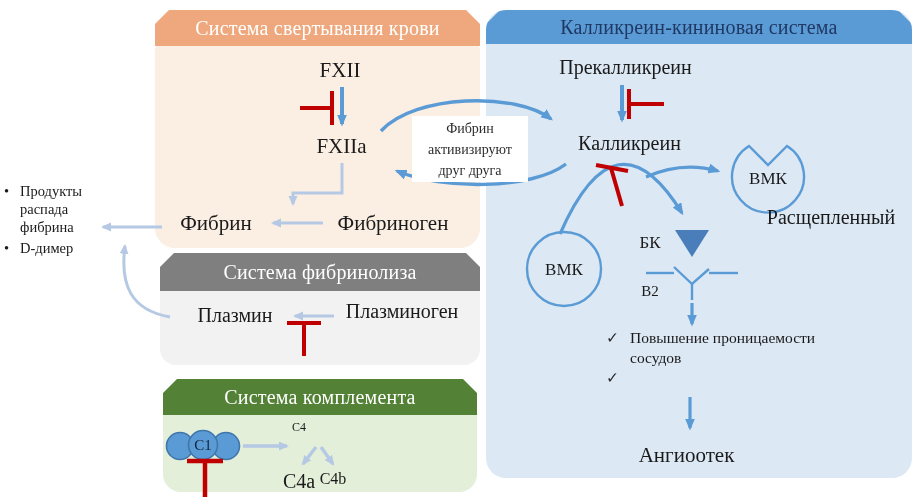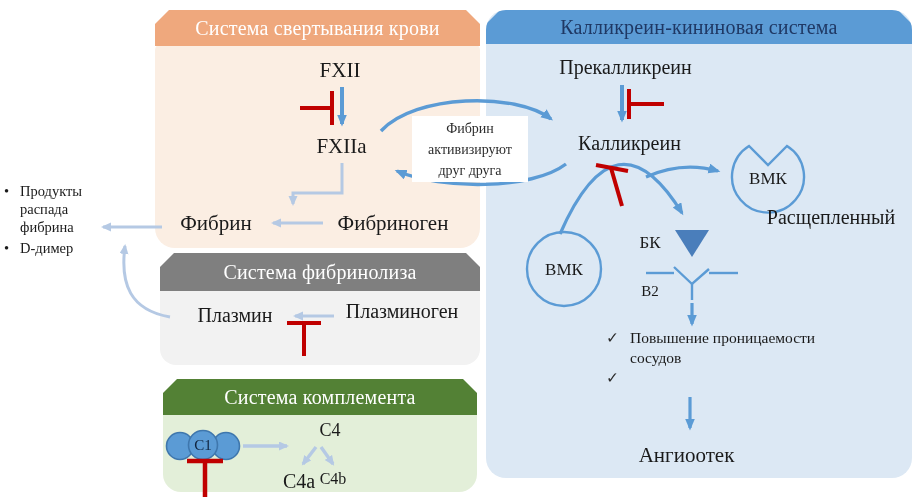--- a/index.html
+++ b/index.html
@@ -165,21 +165,21 @@
     <div class="lbl sm" style="left:743px;top:169px;width:50px;">ВМК</div>
     <div class="lbl med" style="left:750px;top:206px;width:162px;">Расщепленный</div>
     <div class="lbl sm" style="left:630px;top:233px;width:40px;">БК</div>
     <div class="lbl xs" style="left:630px;top:283px;width:40px;">B2</div>
     <div class="lbl big" style="left:618px;top:443px;width:137px;">Ангиоотек</div>
 
     <div class="lbl med" style="left:184px;top:288px;width:102px;margin-top:16px;">Плазмин</div>
     <div class="lbl med" style="left:333px;top:300px;width:138px;">Плазминоген</div>
 
     <div class="lbl xs" style="left:188px;top:437px;width:30px;color:#10243e;">C1</div>
-    <div class="lbl xs" style="left:312px;top:420px;width:36px;font-size:18px;">C4</div>
+    <div class="lbl xs" style="left:281px;top:420px;width:36px;font-size:12px;">C4</div>
     <div class="lbl xs" style="left:279px;top:470px;width:40px;font-size:20px;">C4a</div>
     <div class="lbl xs" style="left:313px;top:470px;width:40px;font-size:16px;">C4b</div>
 
     <div class="mutual">
       <div>Фибрин</div>
       <div>активизируют</div>
       <div>друг друга</div>
     </div>
 
     <div class="side-notes">

